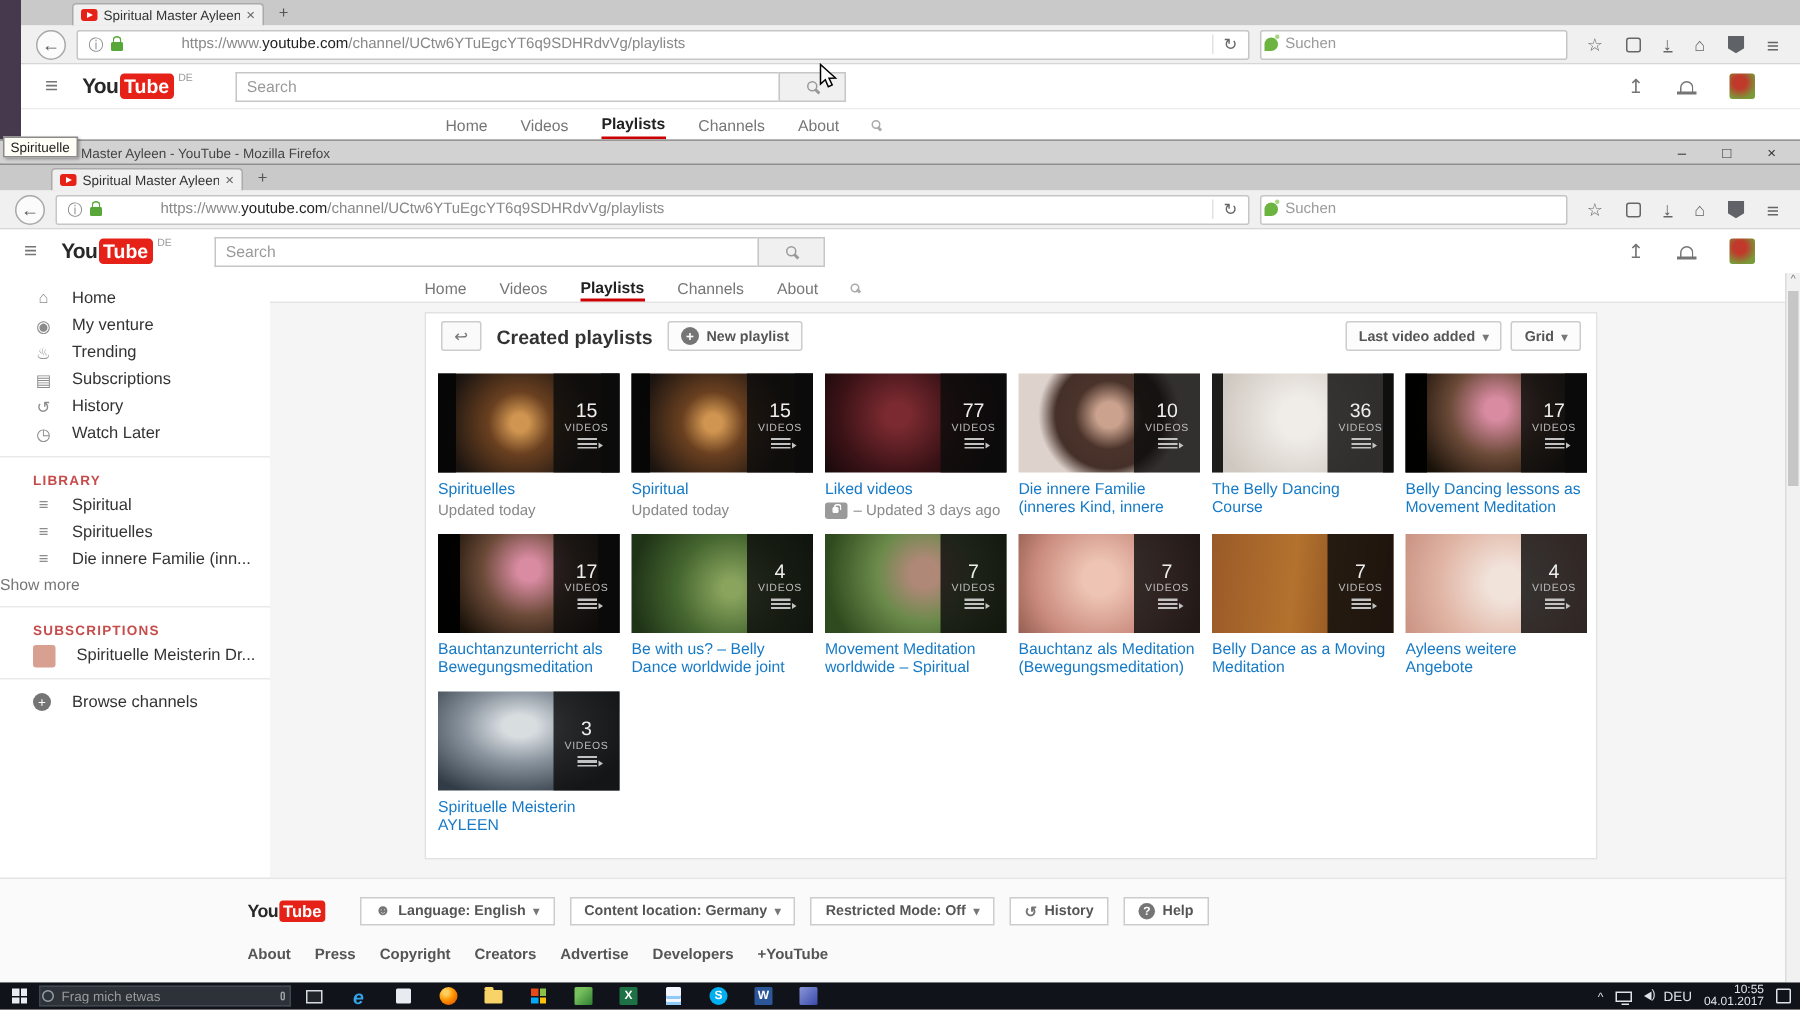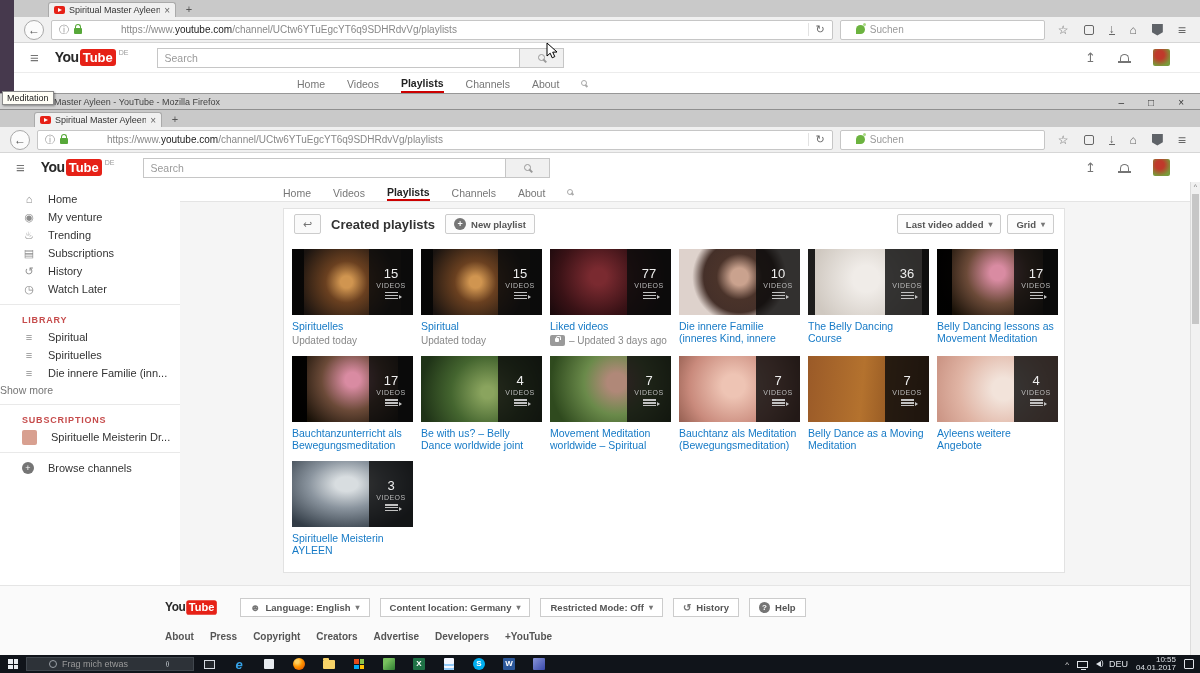--- a/index.html
+++ b/index.html
@@ -26,21 +26,21 @@
   .url-field { flex:1; height:20px; background:#fff; border:1px solid #c6c6c6; border-radius:2px;
                display:flex; align-items:center; gap:5px; padding:0 7px; font-size:10px; min-width:0; }
   .info-ic { color:#8a8a8a; font-size:10px; }
   .lock { width:8px; height:6px; background:#57a839; border-radius:1px; position:relative; flex:none; margin-top:3px; }
   .lock::before { content:""; position:absolute; left:1px; top:-4px; width:4px; height:4px;
                   border:1.5px solid #57a839; border-bottom:none; border-radius:3px 3px 0 0; }
   .url-text { white-space:nowrap; overflow:hidden; color:#888;padding-left:34px; }
   .url-text b { color:#222; font-weight:normal; }
   .reload { margin-left:auto; color:#666; border-left:1px solid #e2e2e2; padding-left:7px; font-size:11px; }
   .search-field { width:205px; height:20px; background:#fff; border:1px solid #c6c6c6; border-radius:2px;
-                  display:flex; align-items:center; gap:5px; padding:0 15px; flex:none; }
+                  display:flex; align-items:center; gap:5px; padding:0 2px; flex:none; }
   .engine-ic { width:9px; height:9px; border-radius:50% 50% 50% 0; background:#6cb33f; position:relative; flex:none; }
   .engine-ic::after { content:""; position:absolute; right:-1px; top:-2px; width:3px; height:3px;
                       border-radius:50%; background:#a6d77f; }
   .search-field input, .yt-search { border:none; outline:none; background:transparent; width:100%;
                   font-size:10px; font-family:"Liberation Sans",sans-serif; color:#444; }
   ::placeholder { color:#9a9a9a; opacity:1; }
   .tb-icons { display:flex; gap:15px; align-items:center; margin-left:6px; padding-right:4px; color:#666; }
   .tbi { font-size:12px; line-height:12px; }
   .pocket-box { width:10px; height:10px; border:1.5px solid #666; border-radius:2px; }
   .dl { border-bottom:1.5px solid #666; line-height:10px; font-weight:bold; }
@@ -163,21 +163,21 @@
   .scroll-up { height:10px; text-align:center; font-size:7px; color:#777; line-height:10px; }
   .scroll-thumb { margin:2px 1px 0; height:130px; background:#c6c6c6; }
 
   
   .taskbar { position:absolute; left:0; right:0; bottom:0; height:18px; background:#10141a;
              display:flex; align-items:center; color:#dfe3e8; }
   .start { width:26px; height:18px; display:flex; align-items:center; justify-content:center; }
   .start-grid { width:10px; height:10px; display:grid; grid-template-columns:1fr 1fr; gap:1px; }
   .start-grid i { background:#e8ecf0; }
   .cortana { width:168px; height:14px; background:#2d3238; border:1px solid #41474e; display:flex;
-             align-items:center; gap:5px; padding:0 22px; }
+             align-items:center; gap:5px; padding:0 1px; }
   .cortana-ring { width:8px; height:8px; border:1.5px solid #9aa0a6; border-radius:50%; flex:none; }
   .cortana input { border:none; background:transparent; outline:none; font-size:9px; color:#cfd3d8;
                    width:100%; font-family:"Liberation Sans",sans-serif; }
   .mic { width:3px; height:6px; border:1px solid #9aa0a6; border-radius:2px; margin-right:2px; flex:none; }
   .tb-apps { display:flex; align-items:center; }
   .tb-app { width:30px; height:18px; display:flex; align-items:center; justify-content:center; }
   .app-task-view { width:11px; height:9px; border:1px solid #d5dae0; position:relative; background:rgba(255,255,255,.08); }
   .app-edge { color:#35a3e8; font-weight:bold; font-size:13px; line-height:13px; font-style:italic; }
   .app-store { width:10px; height:10px; background:#e8ecf0; border-radius:1px; }
   .app-firefox { width:12px; height:12px; border-radius:50%; background:radial-gradient(circle at 35% 30%, #ffcf5e 15%, #ff9500 45%, #e66000 80%); }
@@ -268,21 +268,21 @@
     <div class="ytnav">
         <div class="cnav-item">Home</div>
         <div class="cnav-item">Videos</div>
         <div class="cnav-item active">Playlists</div>
         <div class="cnav-item">Channels</div>
         <div class="cnav-item">About</div>
         <span class="mini-mag"></span>
       </div>
   </div>
 
-  <div class="tooltip">Meditation</div>
+  <div class="tooltip">Spirituelle</div>
   <div class="titlebar">
     <span>Master Ayleen - YouTube - Mozilla Firefox</span>
     <div class="win-controls">
       <span>–</span>
       <span>□</span>
       <span>×</span>
     </div>
   </div>
 
   <div class="front-window">

